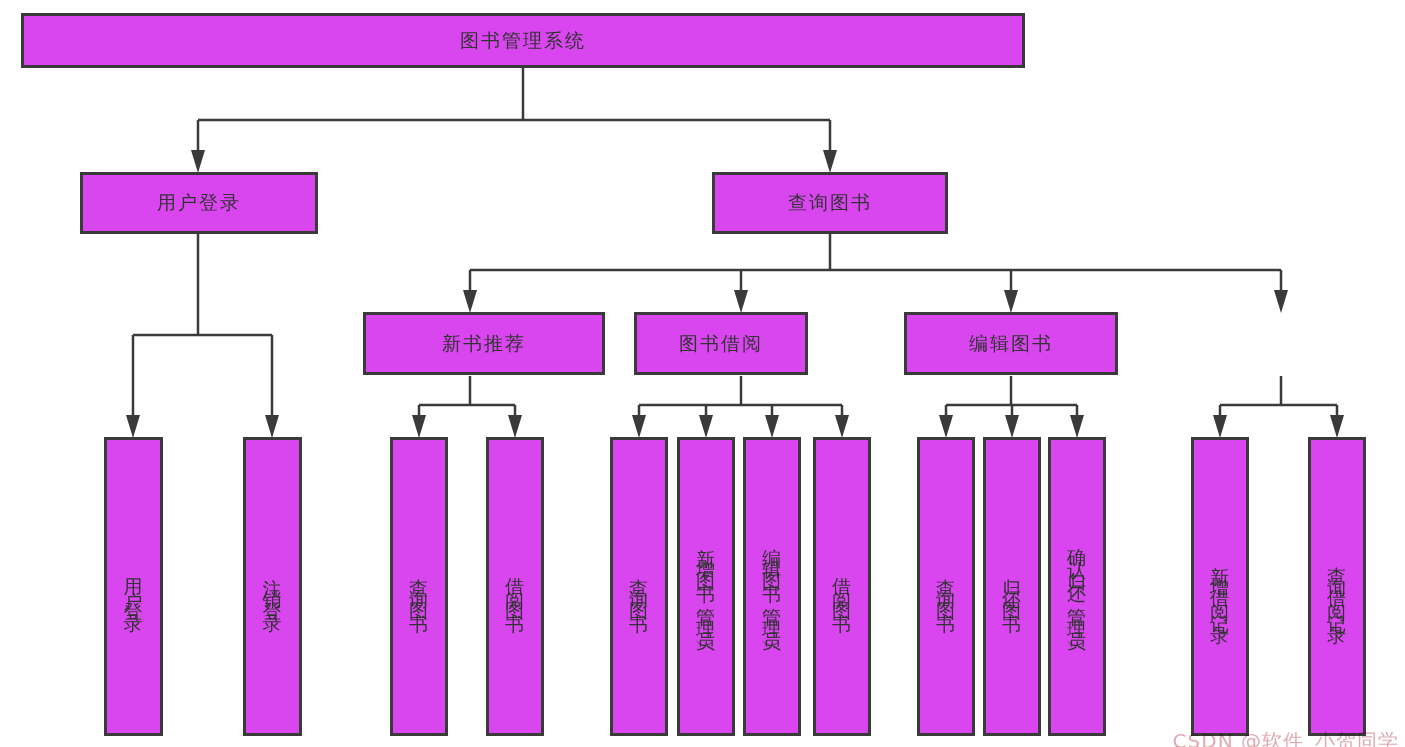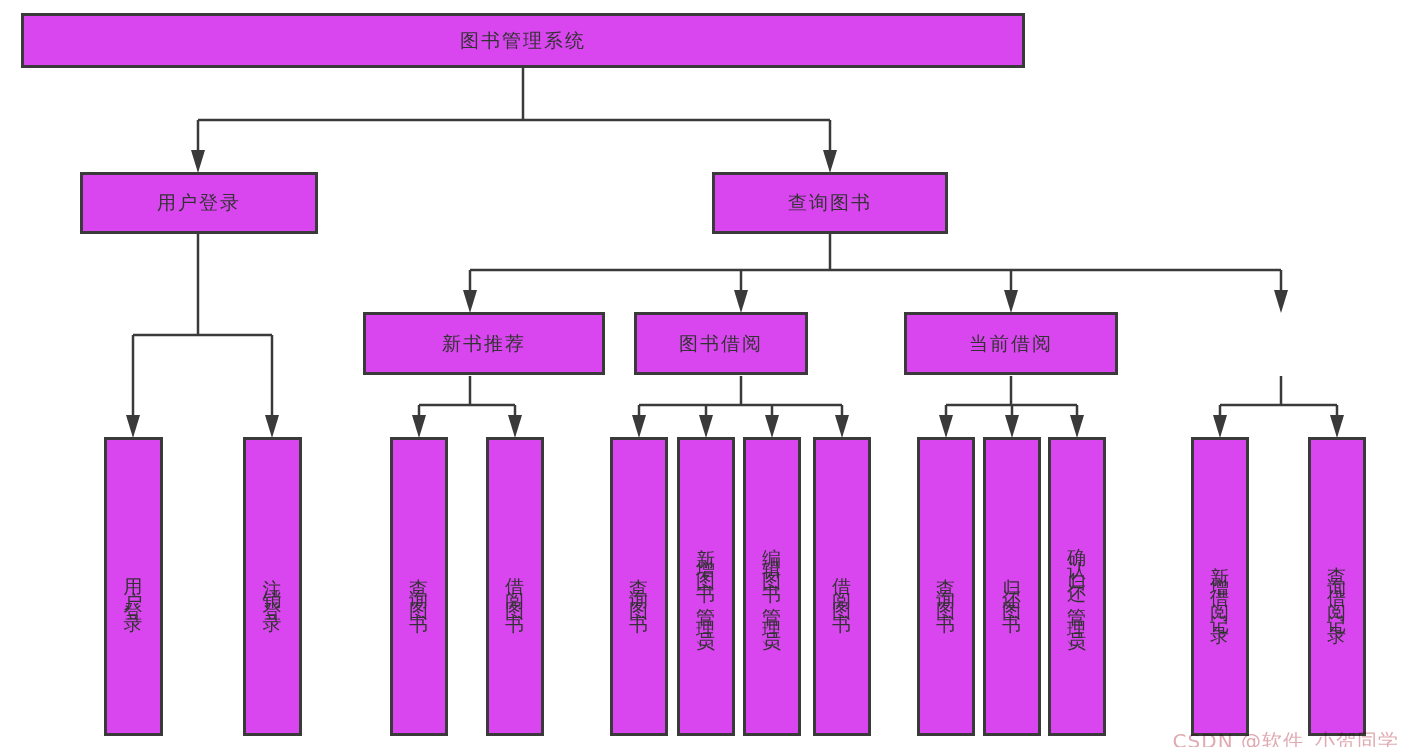--- a/index.html
+++ b/index.html
@@ -142,21 +142,21 @@
     <span>查询图书</span>
   </div>
 
   <div class="box h" style="left:363px;top:312px;width:242px;height:63px">
     <span>新书推荐</span>
   </div>
   <div class="box h" style="left:634px;top:312px;width:174px;height:63px">
     <span>图书借阅</span>
   </div>
   <div class="box h" style="left:904px;top:312px;width:214px;height:63px">
-    <span>当前借阅</span>
+    <span>编辑图书</span>
   </div>
 
   <div class="box v" style="left:104px;top:437px;width:59px;height:299px">
     <span>用户登录</span>
   </div>
   <div class="box v" style="left:243px;top:437px;width:59px;height:299px">
     <span>注销登录</span>
   </div>
 
   <div class="box v" style="left:390px;top:437px;width:58px;height:299px">

